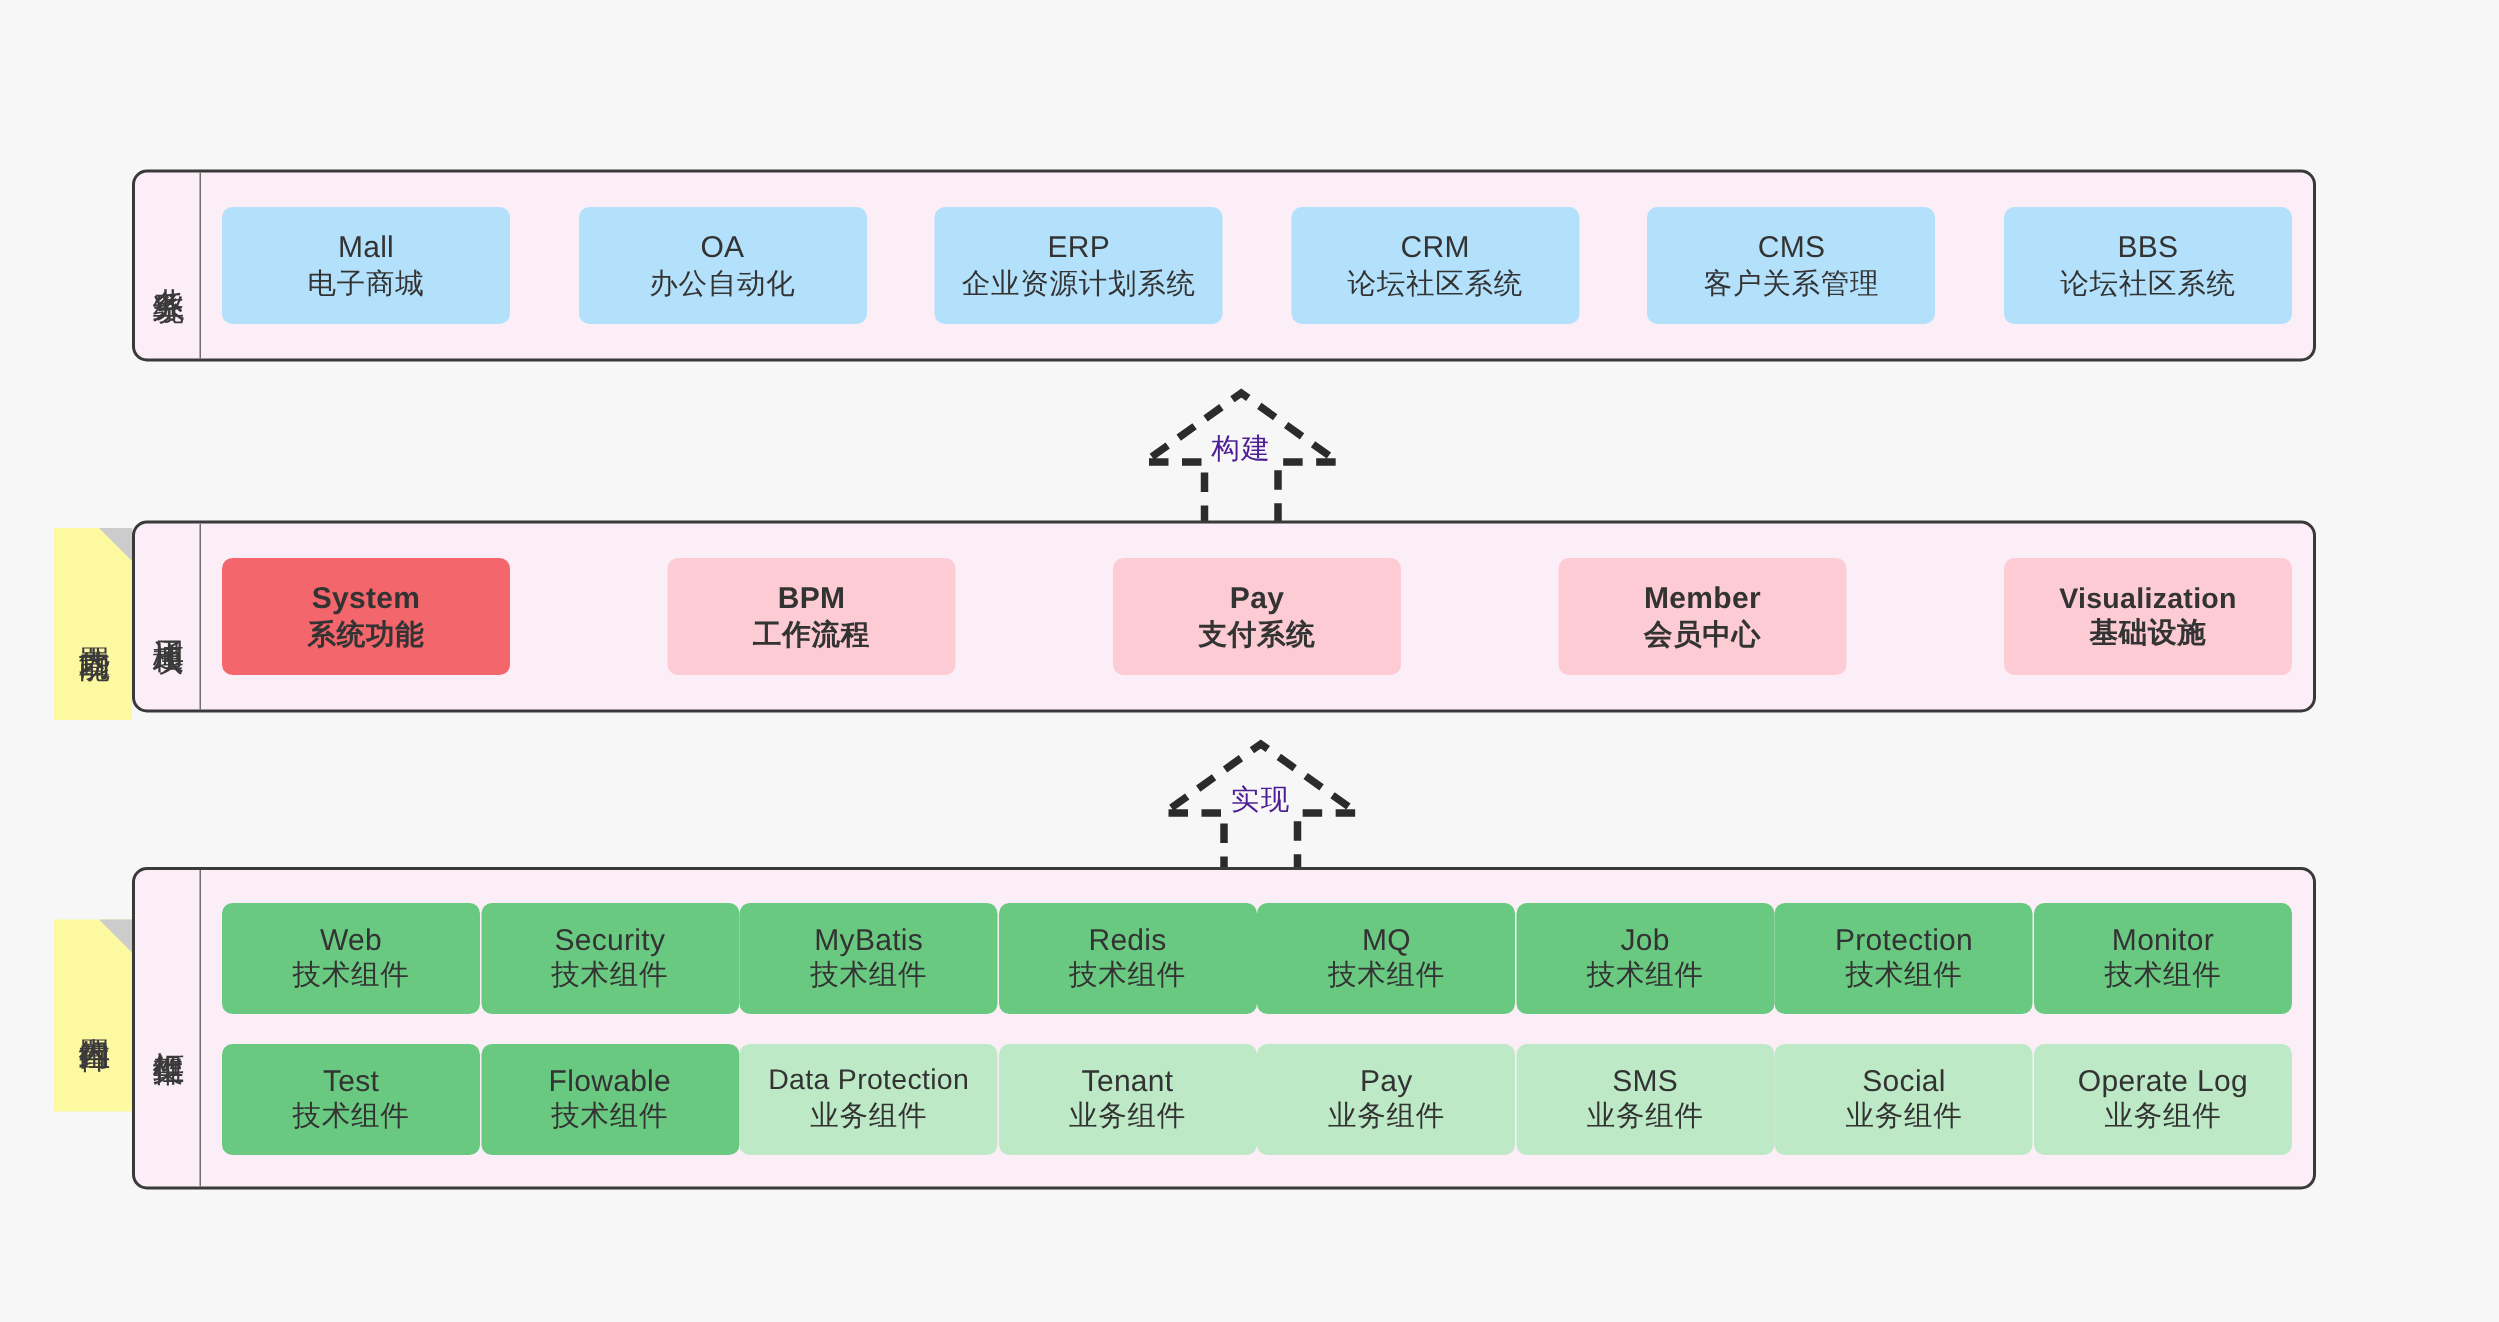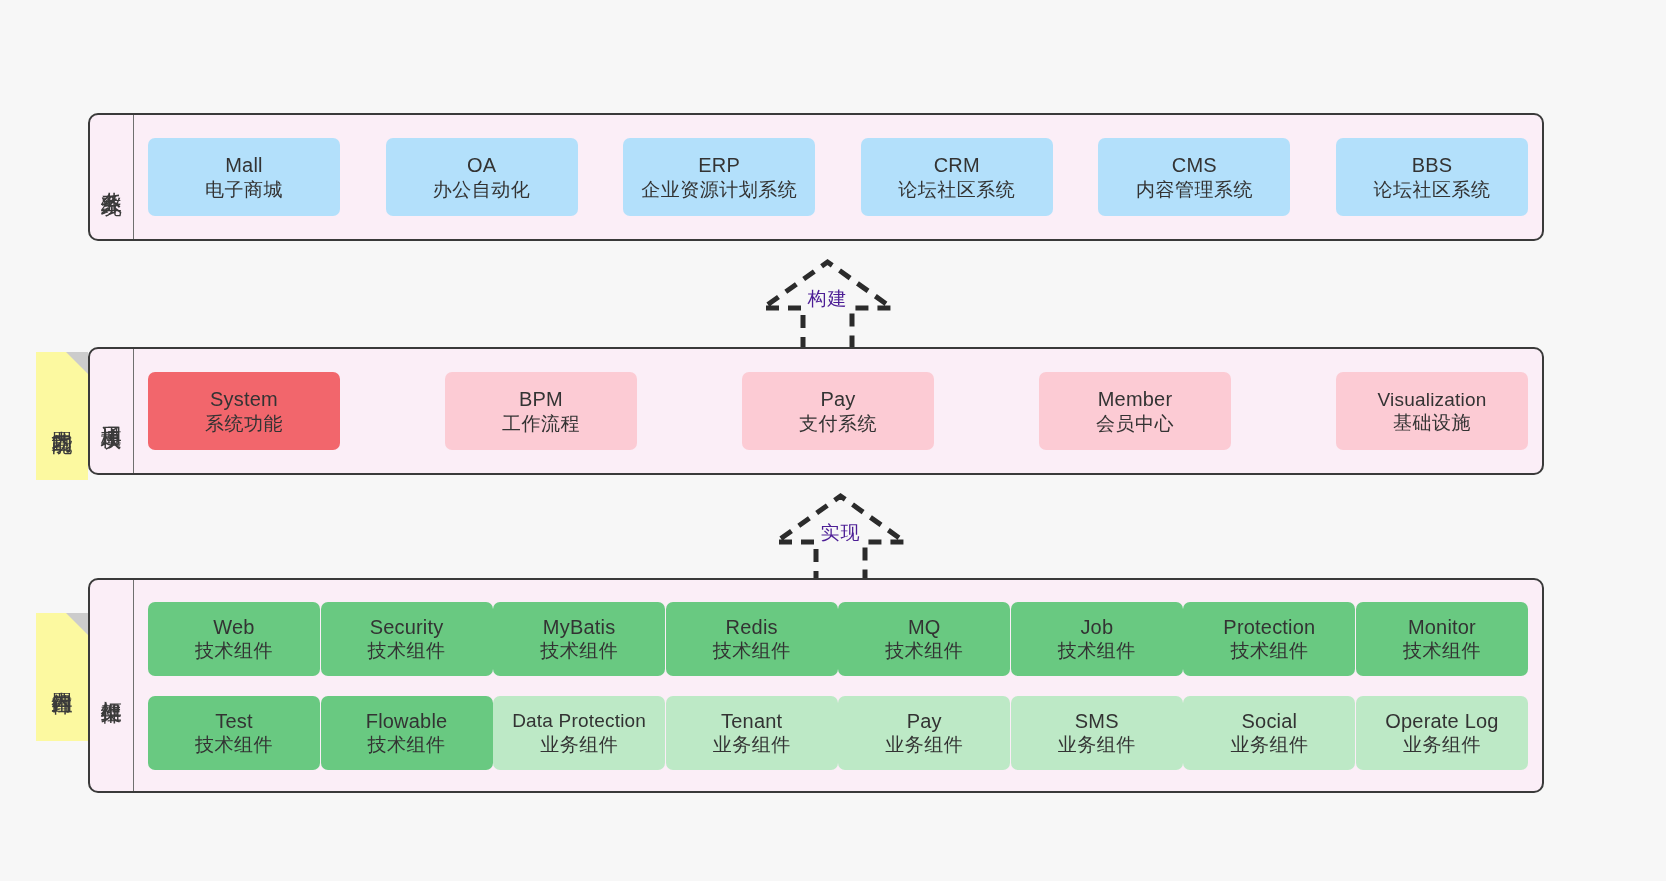--- a/index.html
+++ b/index.html
@@ -85,21 +85,21 @@
   .card .en.multi { font-size: 19px; }
 
   .biz  { background: #b3e0fb; }
   .mod-strong { background: #f2666c; }
   .mod-light  { background: #fccbd4; }
   .comp-tech  { background: #69c981; }
   .comp-biz   { background: #bde9c6; }
 
   
   .c-biz  { width: 192px; height: 78px; }
-  .c-mod  { width: 192px; height: 78px; }
+  .c-mod  { width: 192px; height: 78px; font-weight: bold; }
   .c-comp { width: 172px; height: 74px; }
 
   
   .note {
     position: absolute;
     box-sizing: border-box;
     width: 52px;
     background: #fcf9a0;
     color: #3a3a3a;
     font-size: 21px;
@@ -159,21 +159,21 @@
           <div class="card biz c-biz">
             <div class="en">ERP</div>
             <div class="cn">企业资源计划系统</div>
           </div>
           <div class="card biz c-biz">
             <div class="en">CRM</div>
             <div class="cn">论坛社区系统</div>
           </div>
           <div class="card biz c-biz">
             <div class="en">CMS</div>
-            <div class="cn">内容管理系统</div>
+            <div class="cn">客户关系管理</div>
           </div>
           <div class="card biz c-biz">
             <div class="en">BBS</div>
             <div class="cn">论坛社区系统</div>
           </div>
         </div>
     </div>
   </div>
 
   <div class="arrow" id="arrow-build" style="left:755px; top:258px; width:145px; height:92px;">

